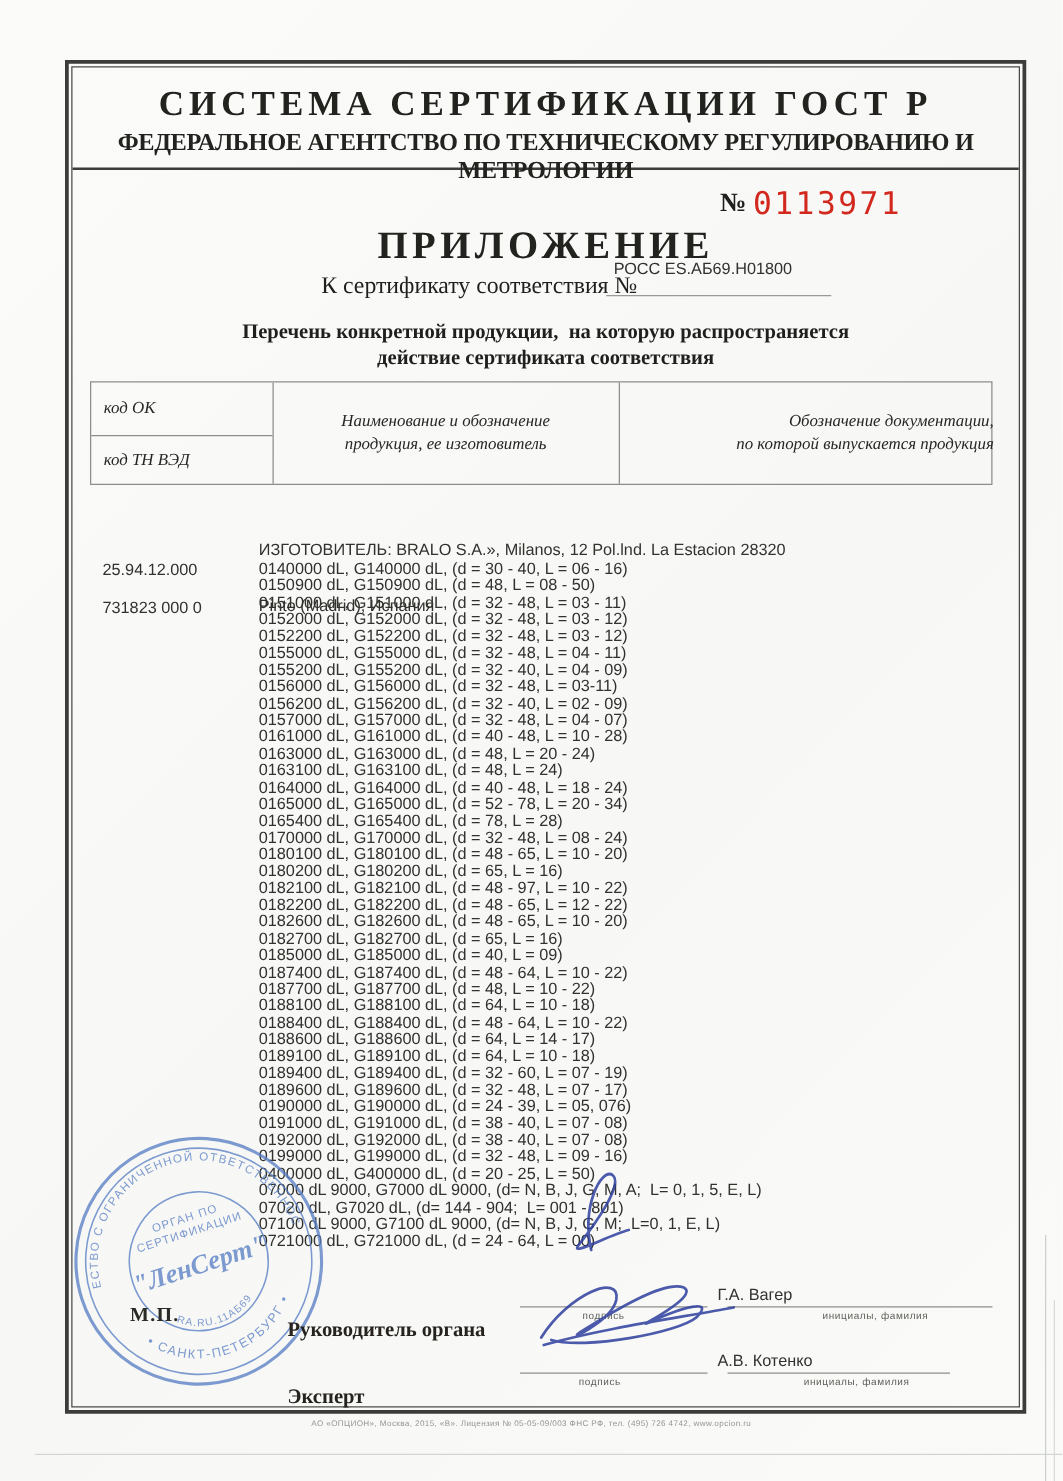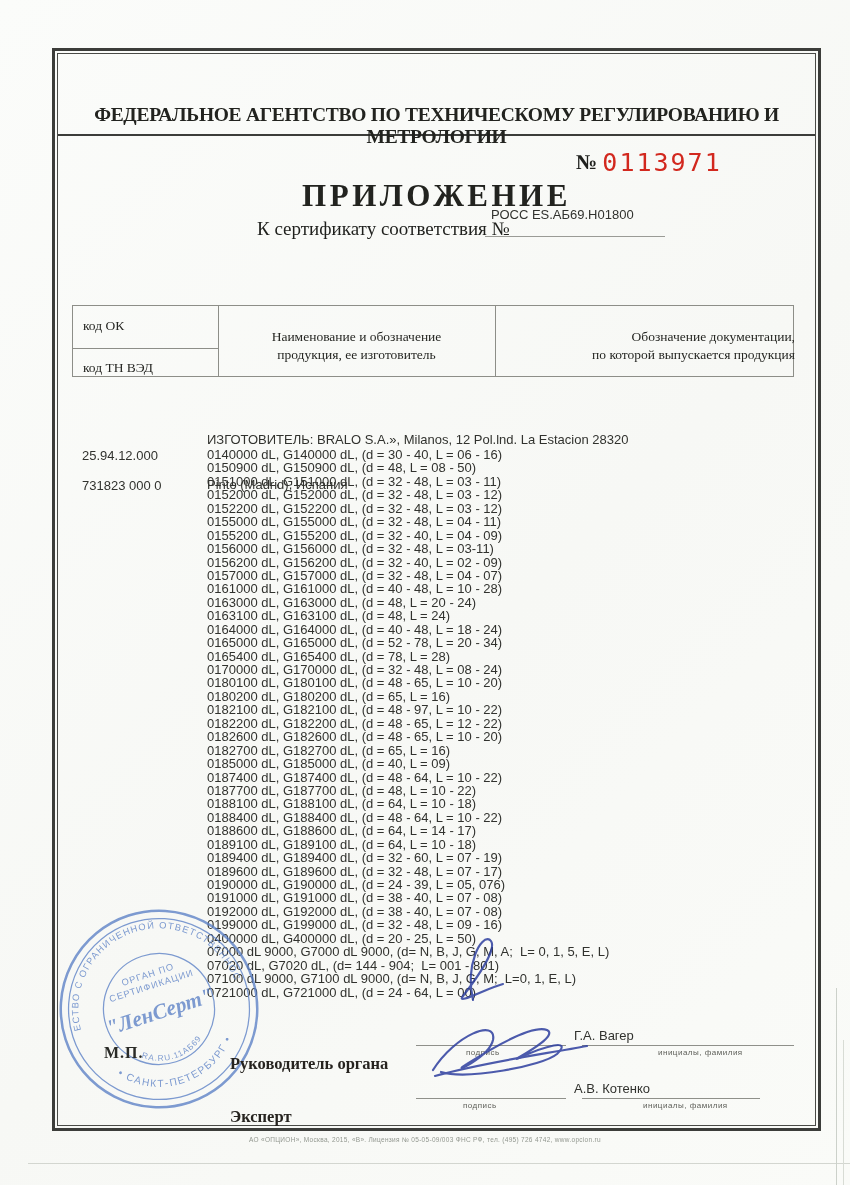--- a/index.html
+++ b/index.html
@@ -21,21 +21,21 @@
   .agency{top:50px;font-size:19.5px;letter-spacing:-0.3px;color:#22231f;}
   .num-line{top:94px;left:518px;font-size:21px;}
   .num-red{font-family:"DejaVu Sans Mono","Liberation Mono",monospace;
            font-size:25px;color:#d2281e;letter-spacing:2px;vertical-align:-2px;}
   .appendix{top:124px;font-size:31px;letter-spacing:3.5px;color:#22231f;}
   .cert-label{top:164px;left:199px;font-size:19px;}
   .cert-num{top:153px;left:433px;}
   .cert-underline{top:160px;left:427px;width:180px;height:22px;border-bottom:1px solid #9a9b96;}
   .subtitle{top:200px;font-size:16.5px;line-height:21px;white-space:pre-wrap;}
   
-  .tbl{left:14px;top:251px;width:722px;height:72px;border:1px solid #8d8e88;box-sizing:border-box;}
+  .tbl{left:14px;top:251px;width:722px;height:83px;border:1px solid #8d8e88;box-sizing:border-box;font-style:italic;}
   .tbl .v1{position:absolute;left:145px;top:0;bottom:0;border-left:1px solid #8d8e88;}
   .tbl .v2{position:absolute;left:422px;top:0;bottom:0;border-left:1px solid #8d8e88;}
   .tbl .h1{position:absolute;left:0;width:145px;top:42px;border-top:1px solid #8d8e88;}
   .tcell{font-size:13.5px;color:#262723;}
   .code-ok{left:10px;top:12px;}
   .code-tnved{left:10px;top:54px;}
   .tc2{left:145px;width:277px;top:22px;text-align:center;line-height:18px;}
   .tc3{left:422px;width:300px;top:22px;text-align:right;line-height:18px;}
   
   .manu{left:149px;top:348px;line-height:15px;}
@@ -60,33 +60,36 @@
 </style>
 </head>
 <body>
 
 <div class="page">
 
   <div class="frame">
     <div class="frame-inner">
 
       <div class="hdr-divider"></div>
+      <div class="abs ctr serif-b sys-title">СИСТЕМА СЕРТИФИКАЦИИ ГОСТ Р</div>
       <div class="abs ctr serif-b agency">ФЕДЕРАЛЬНОЕ АГЕНТСТВО ПО ТЕХНИЧЕСКОМУ РЕГУЛИРОВАНИЮ И МЕТРОЛОГИИ</div>
 
       <div class="abs num-line">
         <span class="serif-b">№</span>
         <span class="num-red">0113971</span>
       </div>
 
       <div class="abs ctr serif-b appendix">ПРИЛОЖЕНИЕ</div>
 
       <div class="abs cert-label">К сертификату соответствия №</div>
       <div class="abs mono cert-num">РОСС ES.АБ69.Н01800</div>
       <div class="abs cert-underline"></div>
 
+      <div class="abs ctr serif-b subtitle">Перечень конкретной продукции,  на которую распространяется
+действие сертификата соответствия</div>
 
       <div class="abs tbl">
         <div class="v1"></div>
         <div class="v2"></div>
         <div class="h1"></div>
         <div class="abs tcell code-ok">код ОК</div>
         <div class="abs tcell code-tnved">код ТН ВЭД</div>
         <div class="abs tcell tc2">
           <div>Наименование и обозначение</div>
           <div>продукция, ее изготовитель</div>

